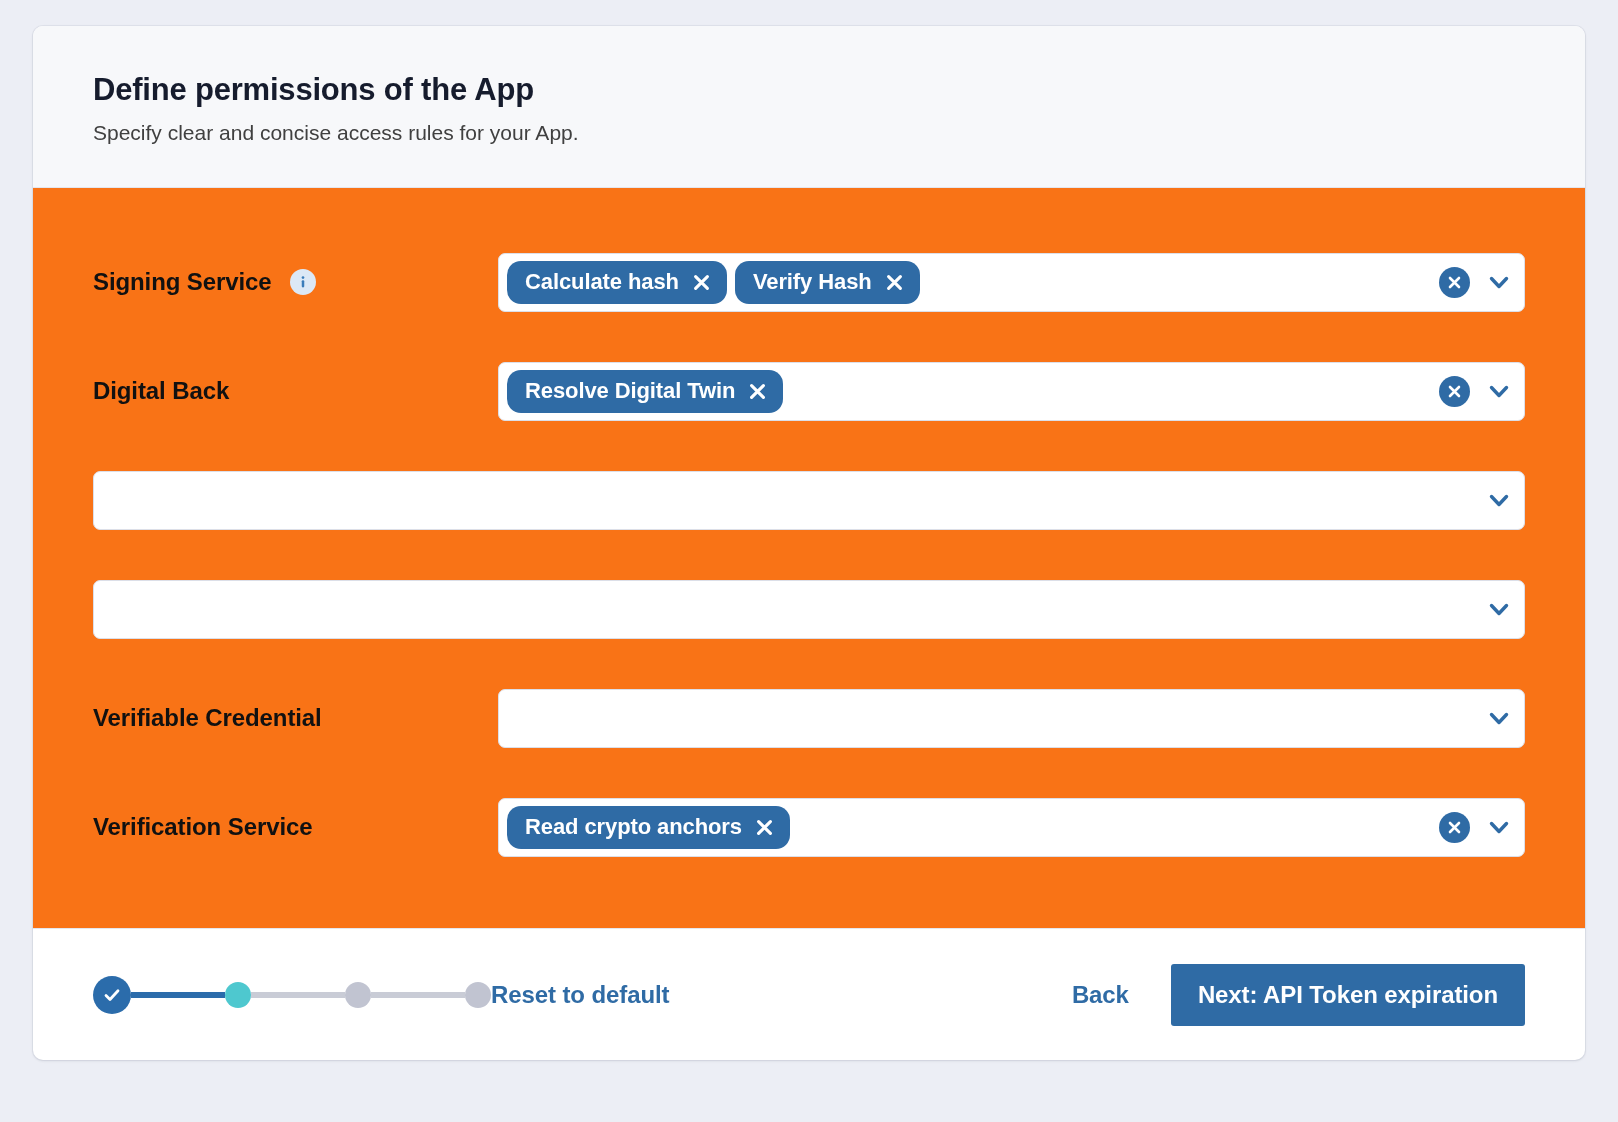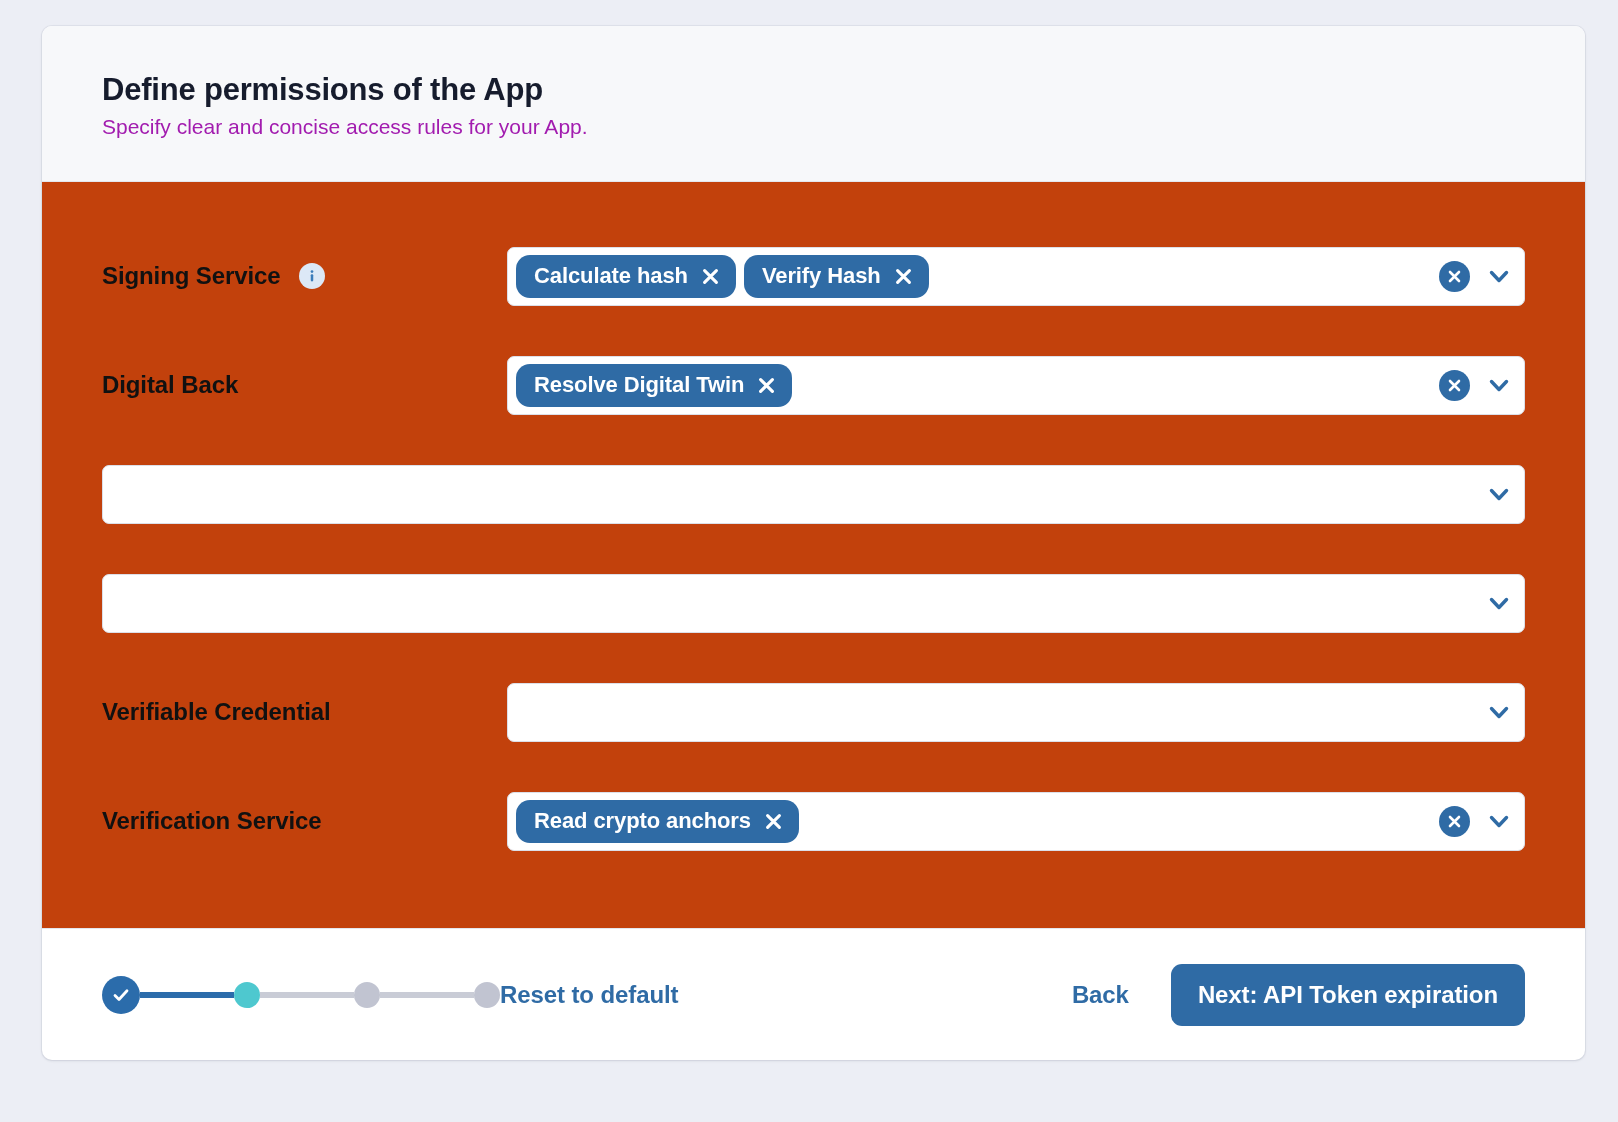--- a/index.html
+++ b/index.html
@@ -9,21 +9,21 @@
     height: 1122px;
     background: #eceef5;
     font-family: "Liberation Sans", sans-serif;
     -webkit-font-smoothing: antialiased;
   }
 
   .page {
     width: 1618px;
     height: 1098px;
     background: #eceef5;
-    padding: 26px 33px 38px 42px;
+    padding: 26px 33px 38px 33px;
     position: relative;
   }
 
   .card {
     width: 100%;
     height: 100%;
     background: #ffffff;
     border-radius: 10px;
     box-shadow: 0 1px 3px rgba(22,28,45,0.10), 0 0 0 1px rgba(215,218,228,0.55);
     display: flex;
@@ -38,31 +38,31 @@
     padding: 46px 60px 42px 60px;
   }
   .card-title {
     font-size: 31px;
     font-weight: bold;
     color: #161c2d;
     letter-spacing: -0.2px;
     line-height: 1.15;
   }
   .card-subtitle {
-    margin-top: 6px;
+    margin-top: 12px;
     font-size: 21px;
-    color: #a21caf;
+    color: #404040;
     font-weight: normal;
     line-height: 1.2;
   }
 
   
   .card-body {
     flex: 1;
-    background: #c2410c;
+    background: #f97316;
     padding: 40px 60px 10px 60px;
   }
 
   .perm-row {
     display: flex;
     align-items: center;
     height: 109px;
   }
 
   .perm-label-wrap {
@@ -217,21 +217,21 @@
     font-weight: bold;
     color: #2f6ba5;
     cursor: pointer;
     margin-right: 42px;
     letter-spacing: -0.1px;
   }
   .next-btn {
     background: #2f6ba5;
     color: #ffffff;
     border: none;
-    border-radius: 11px;
+    border-radius: 3px;
     height: 62px;
     padding: 0 27px;
     font-size: 24px;
     font-weight: bold;
     font-family: "Liberation Sans", sans-serif;
     cursor: pointer;
     letter-spacing: -0.1px;
   }
 </style>
 </head>

